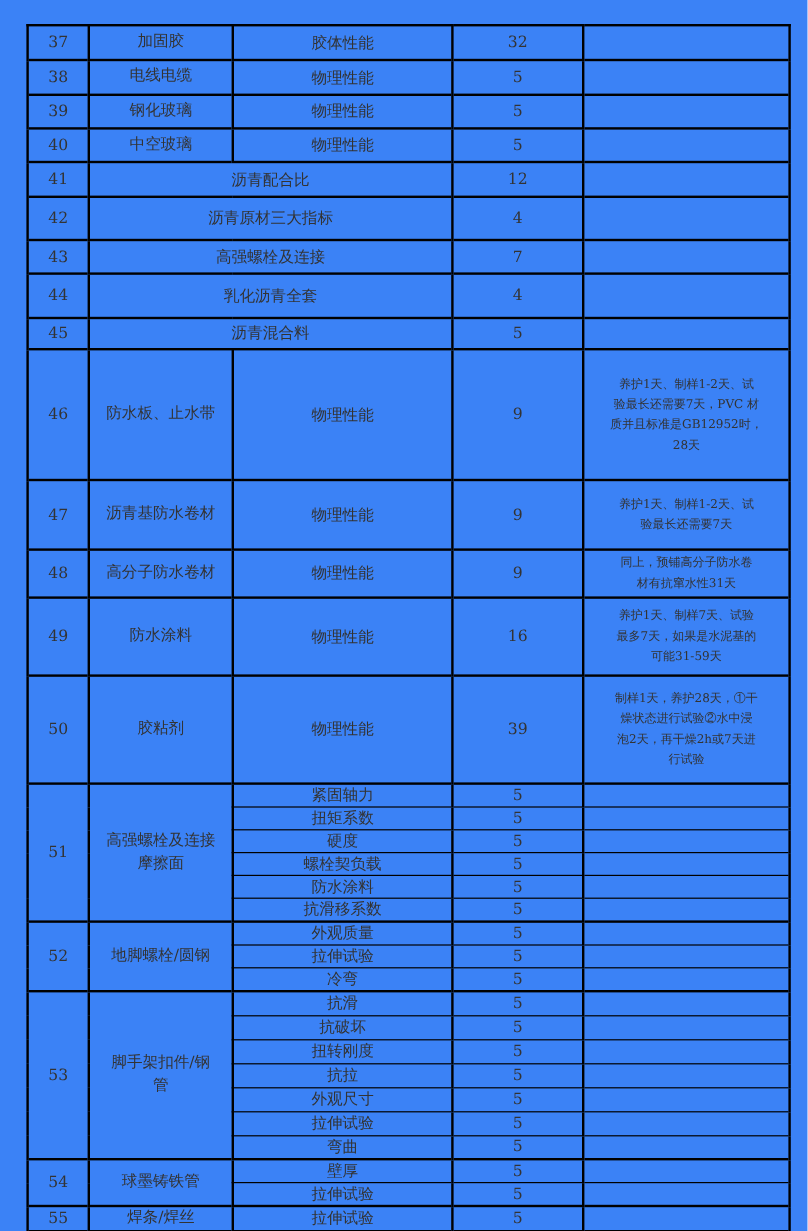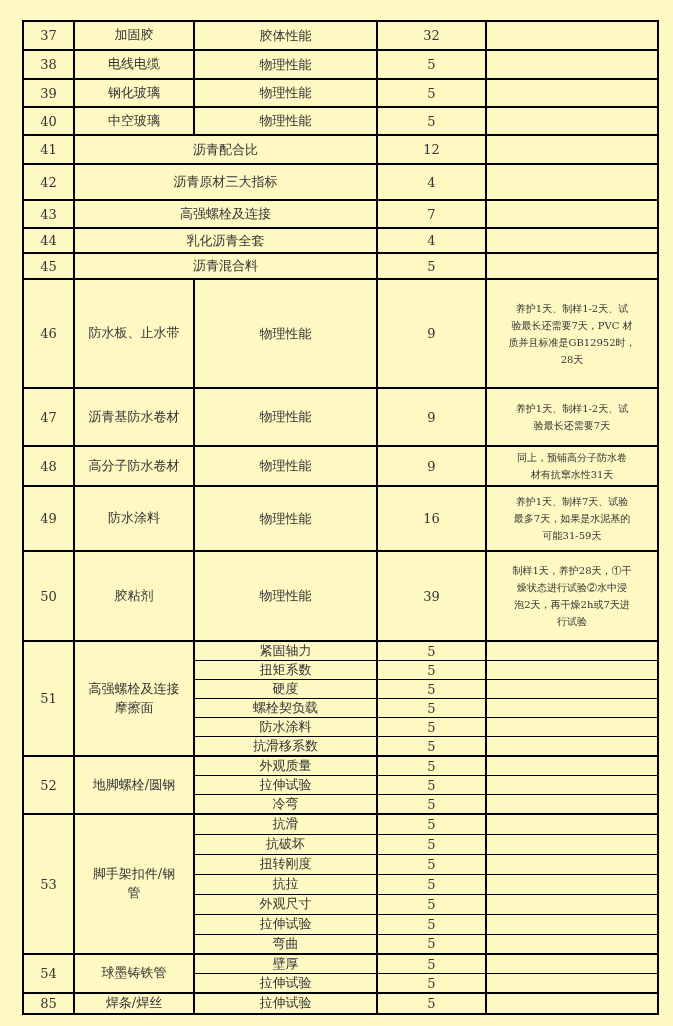--- a/index.html
+++ b/index.html
@@ -4,21 +4,21 @@
 <style>
   html, body {
     margin: 0;
     padding: 0;
     background: #ffffff;
   }
   .page {
     position: relative;
     width: 673px;
     height: 1026px;
-    background: #fef9c3;
+    background: #3b82f6;
     font-family: "DejaVu Serif", "Liberation Serif", serif;
     color: #333333;
     overflow: hidden;
   }
   table.main-table {
     position: absolute;
     left: 22px;
     top: 20px;
     width: 635px;
     border-collapse: collapse;
@@ -104,21 +104,21 @@
           <td class="merged" colspan="2">沥青原材三大指标</td>
           <td class="days">4</td>
           <td class="remark"></td>
         </tr>
         <tr class="main" style="height: 28px;">
           <td class="no">43</td>
           <td class="merged" colspan="2">高强螺栓及连接</td>
           <td class="days">7</td>
           <td class="remark"></td>
         </tr>
-        <tr class="main" style="height: 25px;">
+        <tr class="main" style="height: 37px;">
           <td class="no">44</td>
           <td class="merged" colspan="2">乳化沥青全套</td>
           <td class="days">4</td>
           <td class="remark"></td>
         </tr>
         <tr class="main" style="height: 26px;">
           <td class="no">45</td>
           <td class="merged" colspan="2">沥青混合料</td>
           <td class="days">5</td>
           <td class="remark"></td>
@@ -262,21 +262,21 @@
           <td class="item">壁厚</td>
           <td class="days">5</td>
           <td class="remark"></td>
         </tr>
         <tr class="sub" style="height: 18px;">
           <td class="item">拉伸试验</td>
           <td class="days">5</td>
           <td class="remark"></td>
         </tr>
         <tr class="main" style="height: 19px;">
-          <td class="no">85</td>
+          <td class="no">55</td>
           <td class="material">焊条/焊丝</td>
           <td class="item">拉伸试验</td>
           <td class="days">5</td>
           <td class="remark"></td>
         </tr>
       </tbody>
   </table>
 </div>
 
 </body></html>

